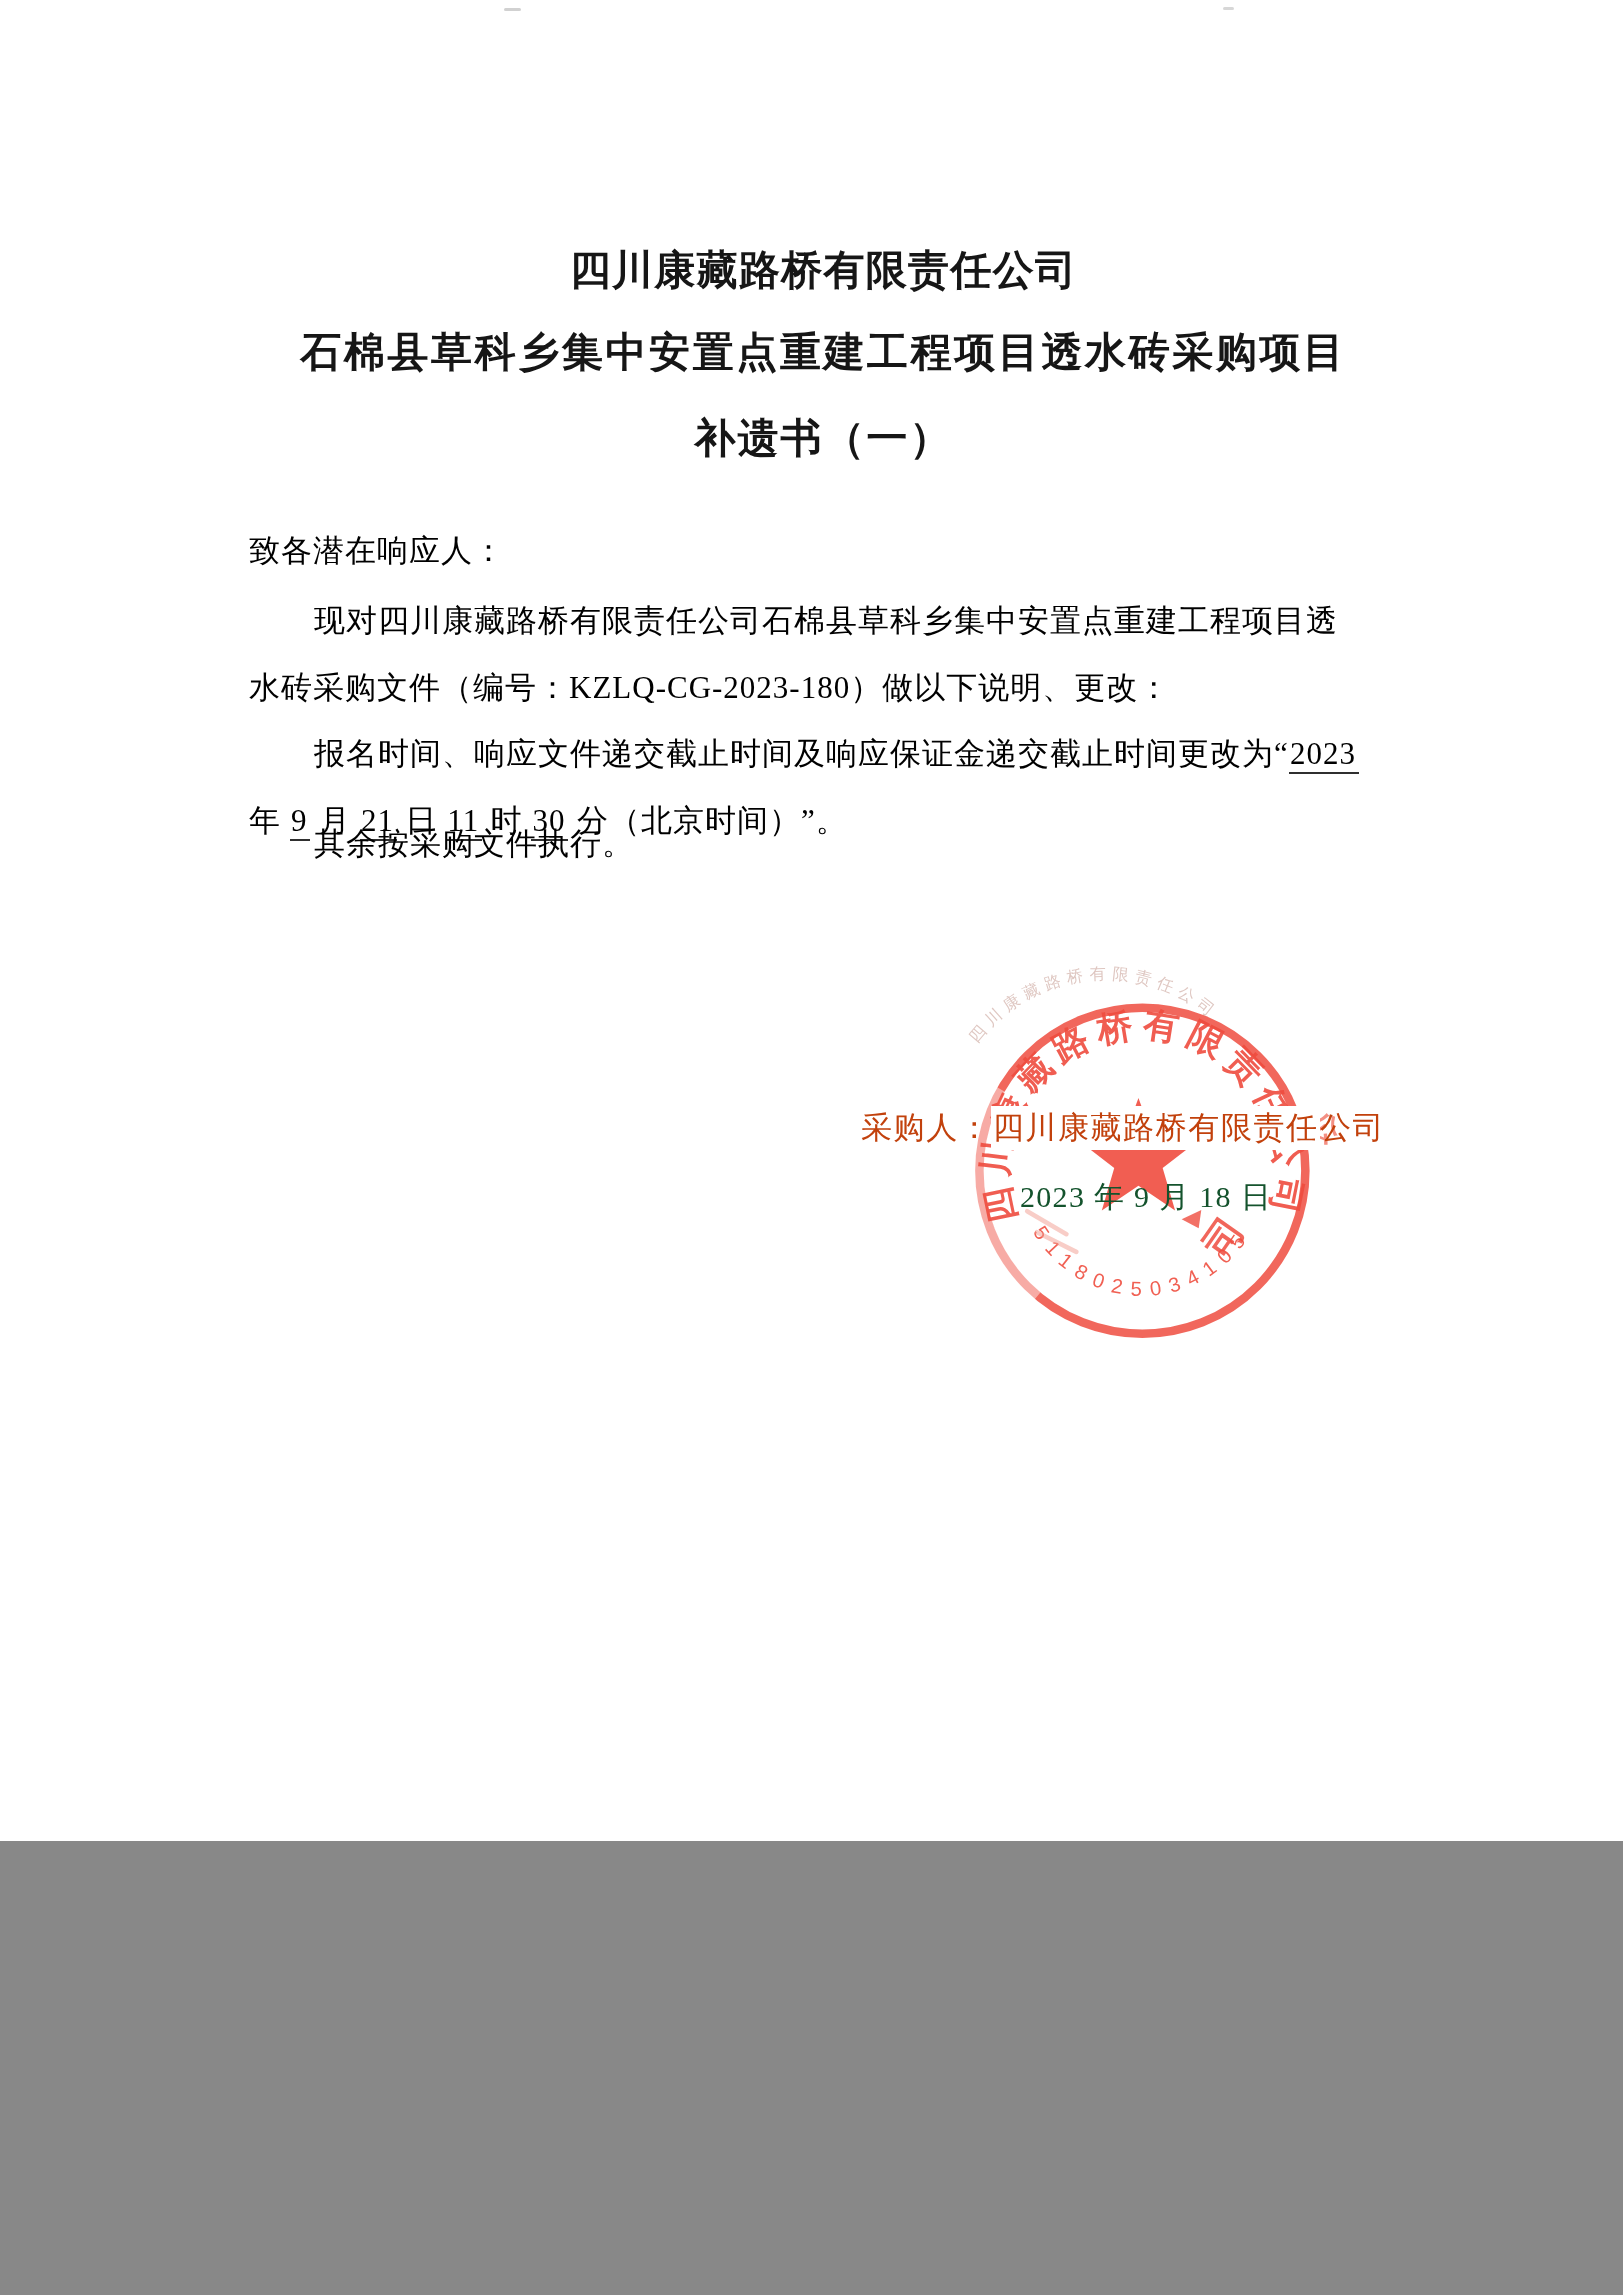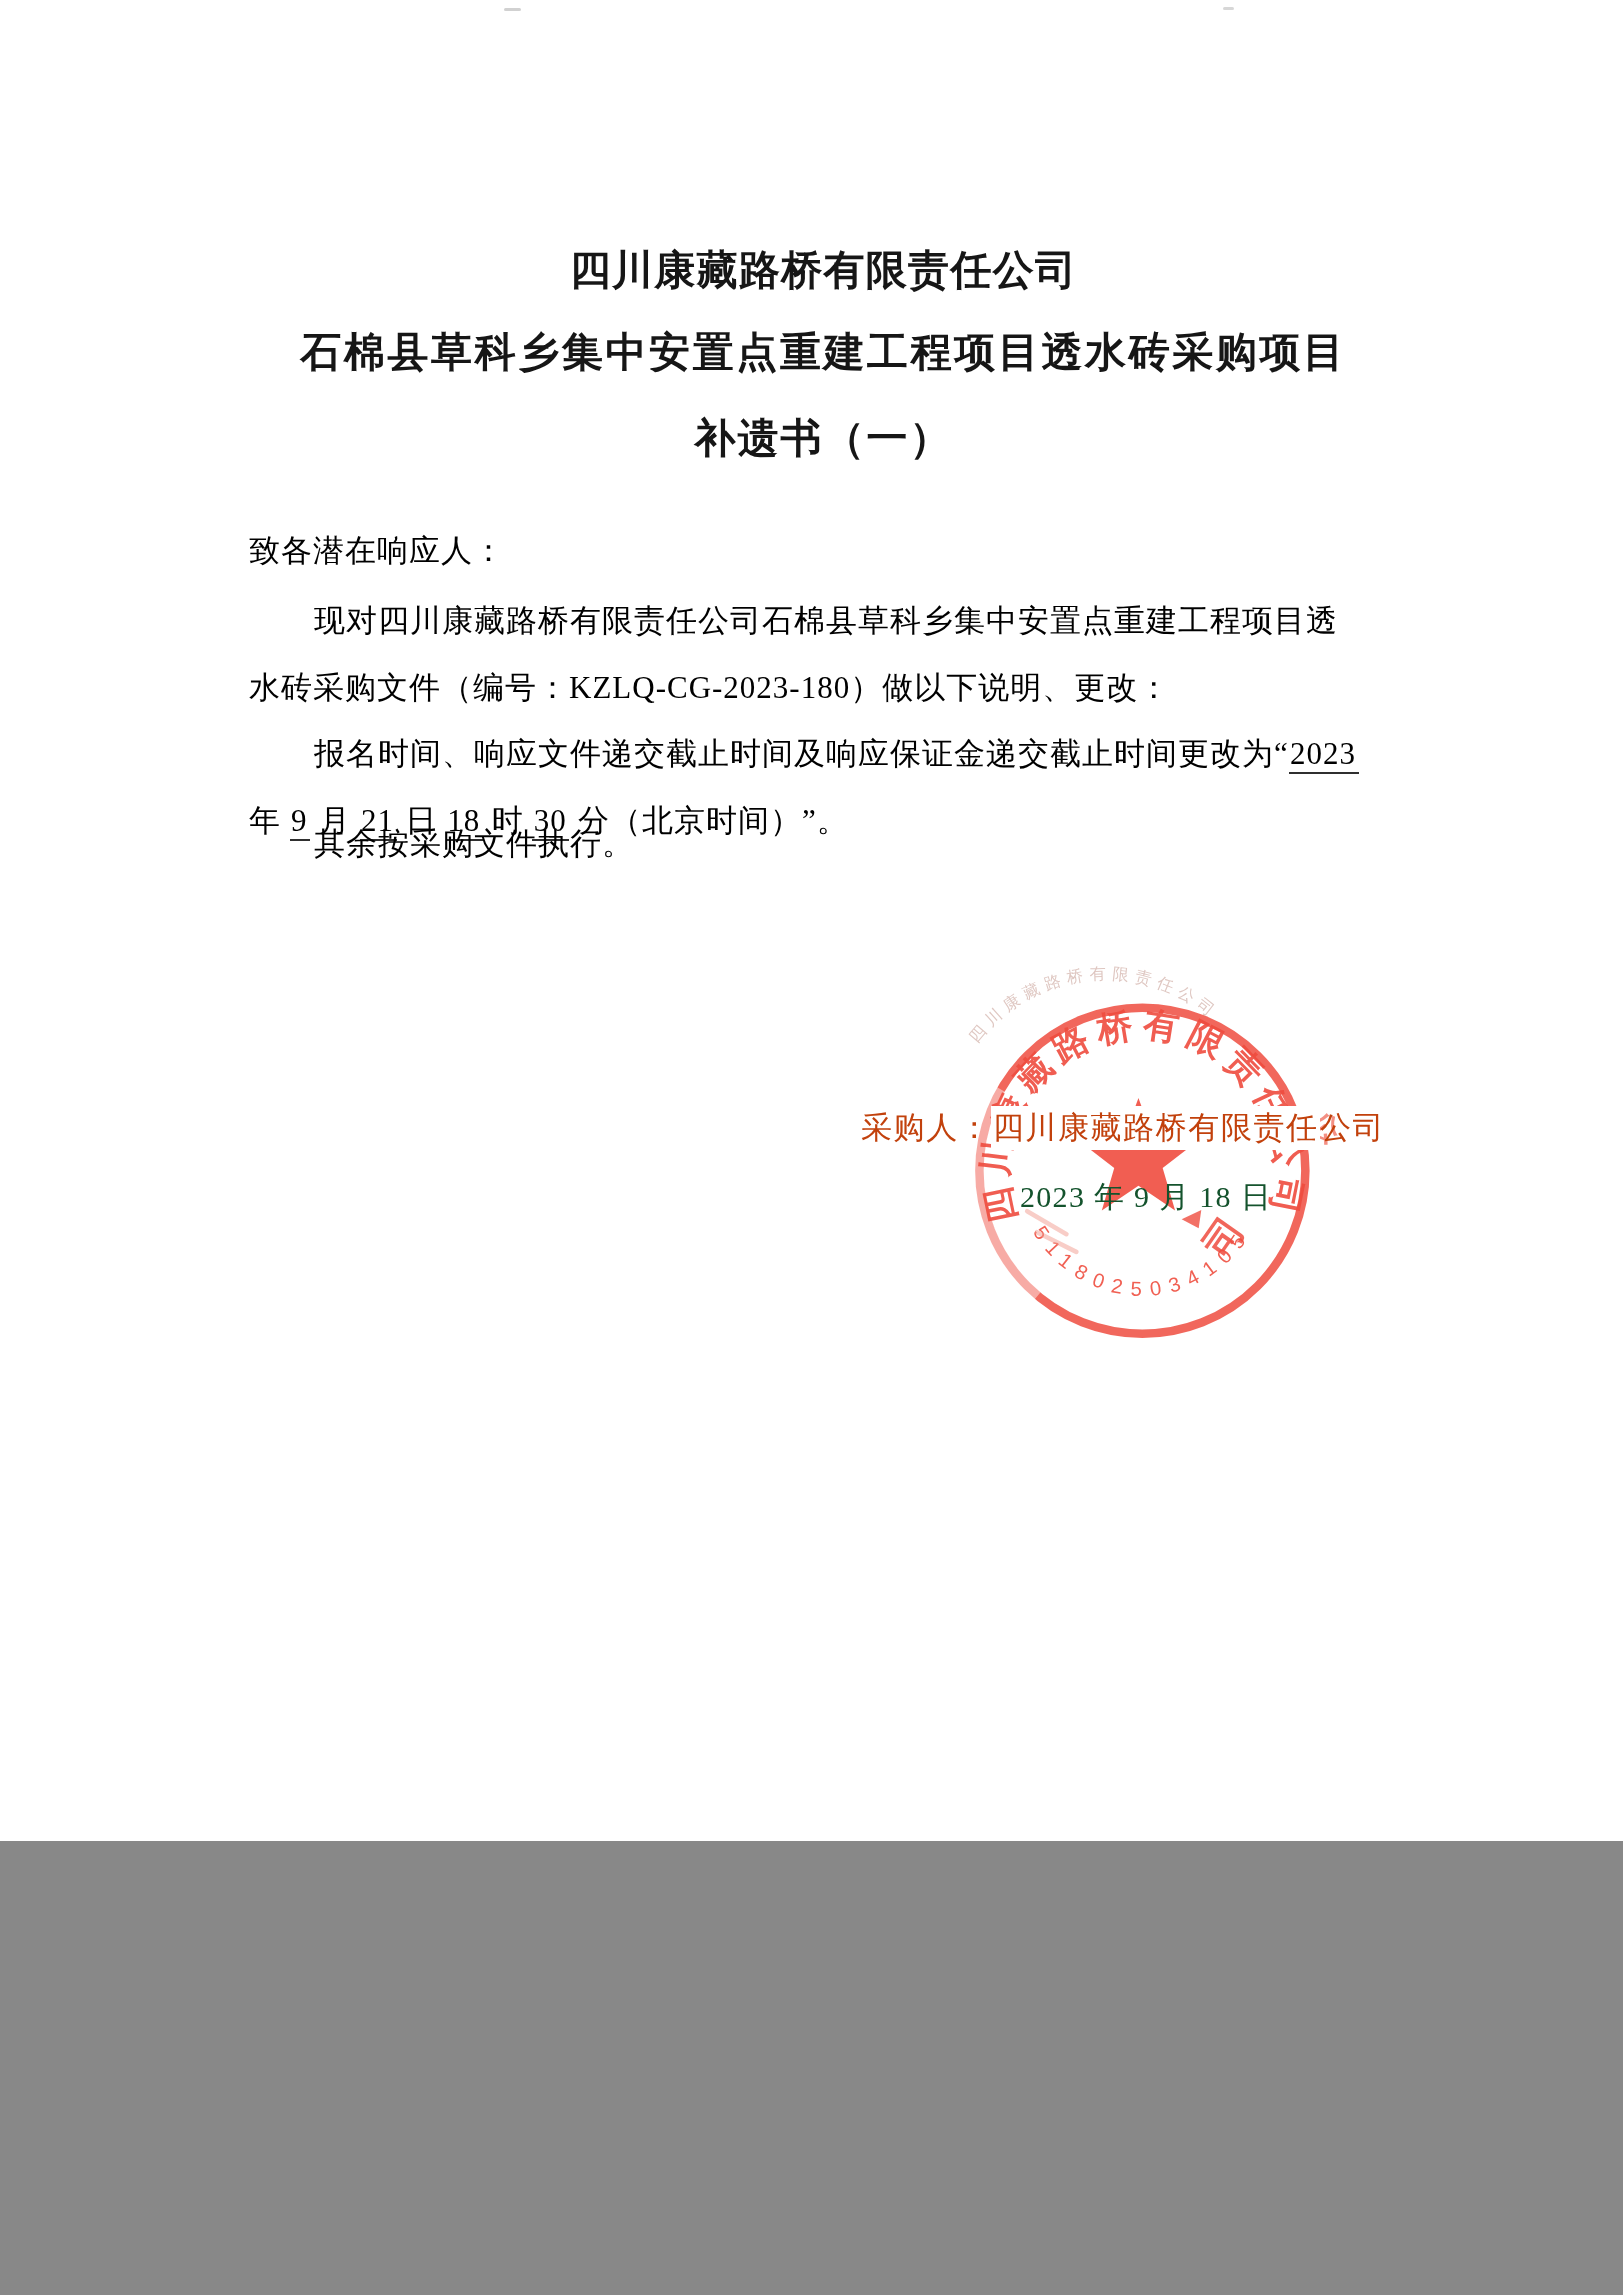--- a/index.html
+++ b/index.html
@@ -60,21 +60,21 @@
 
   <div class="title t1">四川康藏路桥有限责任公司</div>
   <div class="title t2">石棉县草科乡集中安置点重建工程项目透水砖采购项目</div>
   <div class="title t3">补遗书（一）</div>
 
   <div class="body-line salutation">致各潜在响应人：</div>
   <div id="body-lines">
       <div class="body-line indent" style="top: 601px;"><span>现对四川康藏路桥有限责任公司石棉县草科乡集中安置点重建工程项目透</span></div>
       <div class="body-line" style="top: 668px;"><span>水砖采购文件（编号：KZLQ-CG-2023-180）做以下说明、更改：</span></div>
       <div class="body-line indent" style="top: 734px;"><span>报名时间、响应文件递交截止时间及响应保证金递交截止时间更改为“</span><span class="u">2023</span></div>
-      <div class="body-line" style="top: 801px;"><span>年 </span><span class="u">9</span><span> 月 </span><span class="u">21</span><span> 日 </span><span class="u">18</span><span> 时 </span><span class="u">30</span><span> 分（北京时间）”。</span></div>
+      <div class="body-line" style="top: 801px;"><span>年 </span><span class="u">9</span><span> 月 </span><span class="u">21</span><span> 日 </span><span class="u">11</span><span> 时 </span><span class="u">30</span><span> 分（北京时间）”。</span></div>
       <div class="body-line indent" style="top: 824px;"><span>其余按采购文件执行。</span></div>
     </div>
 
   <svg class="seal" viewBox="0 0 660 660" aria-hidden="true">
 
     <defs>
       <path id="arcCompany" d="M 140 415 A 205 205 0 1 1 512 415" fill="none"></path>
       <path id="arcSerial" d="M 146 394 A 192 192 0 0 0 506 394" fill="none"></path>
       <path id="arcGhost" d="M 40 196 A 245 245 0 0 1 500 196" fill="none"></path>
     </defs>

